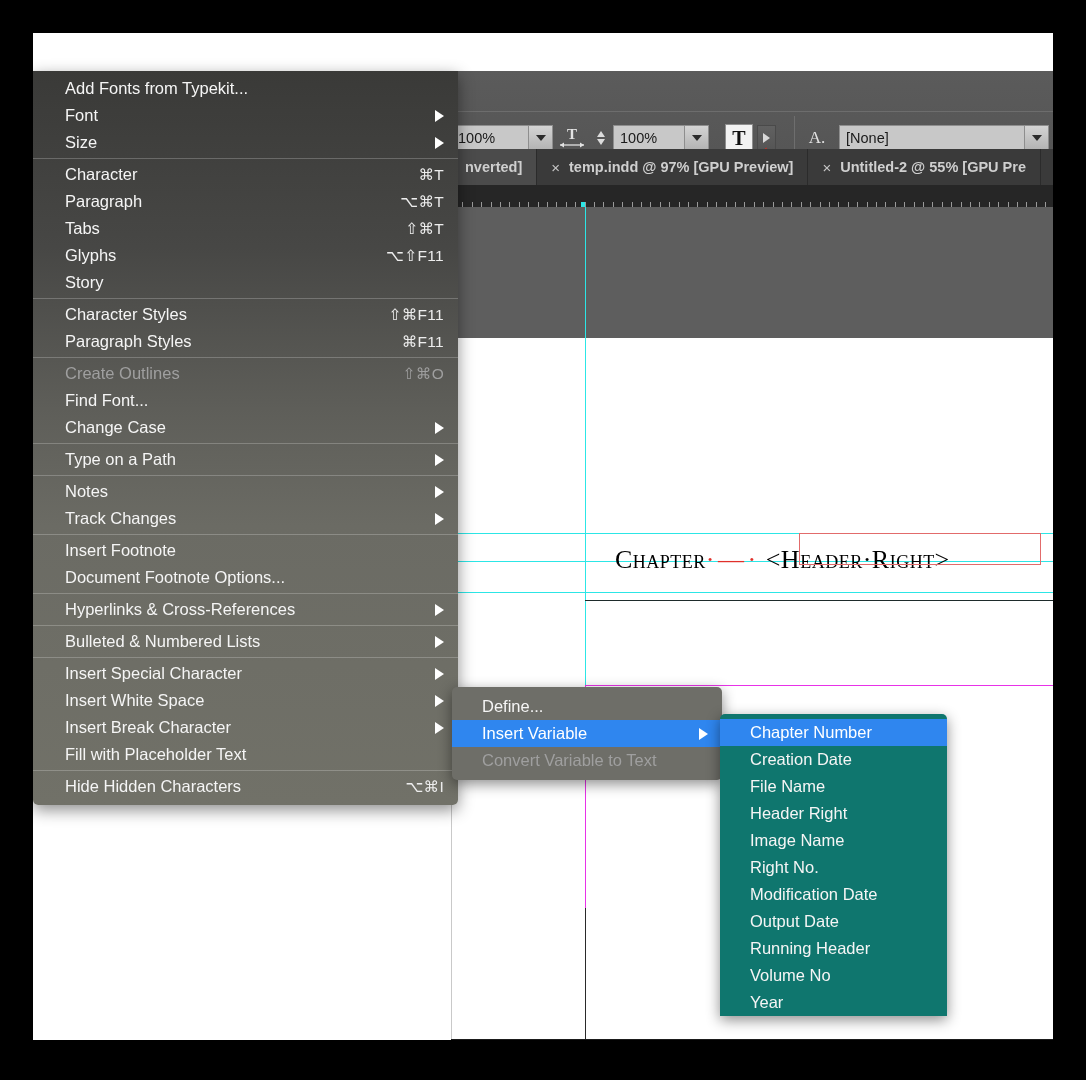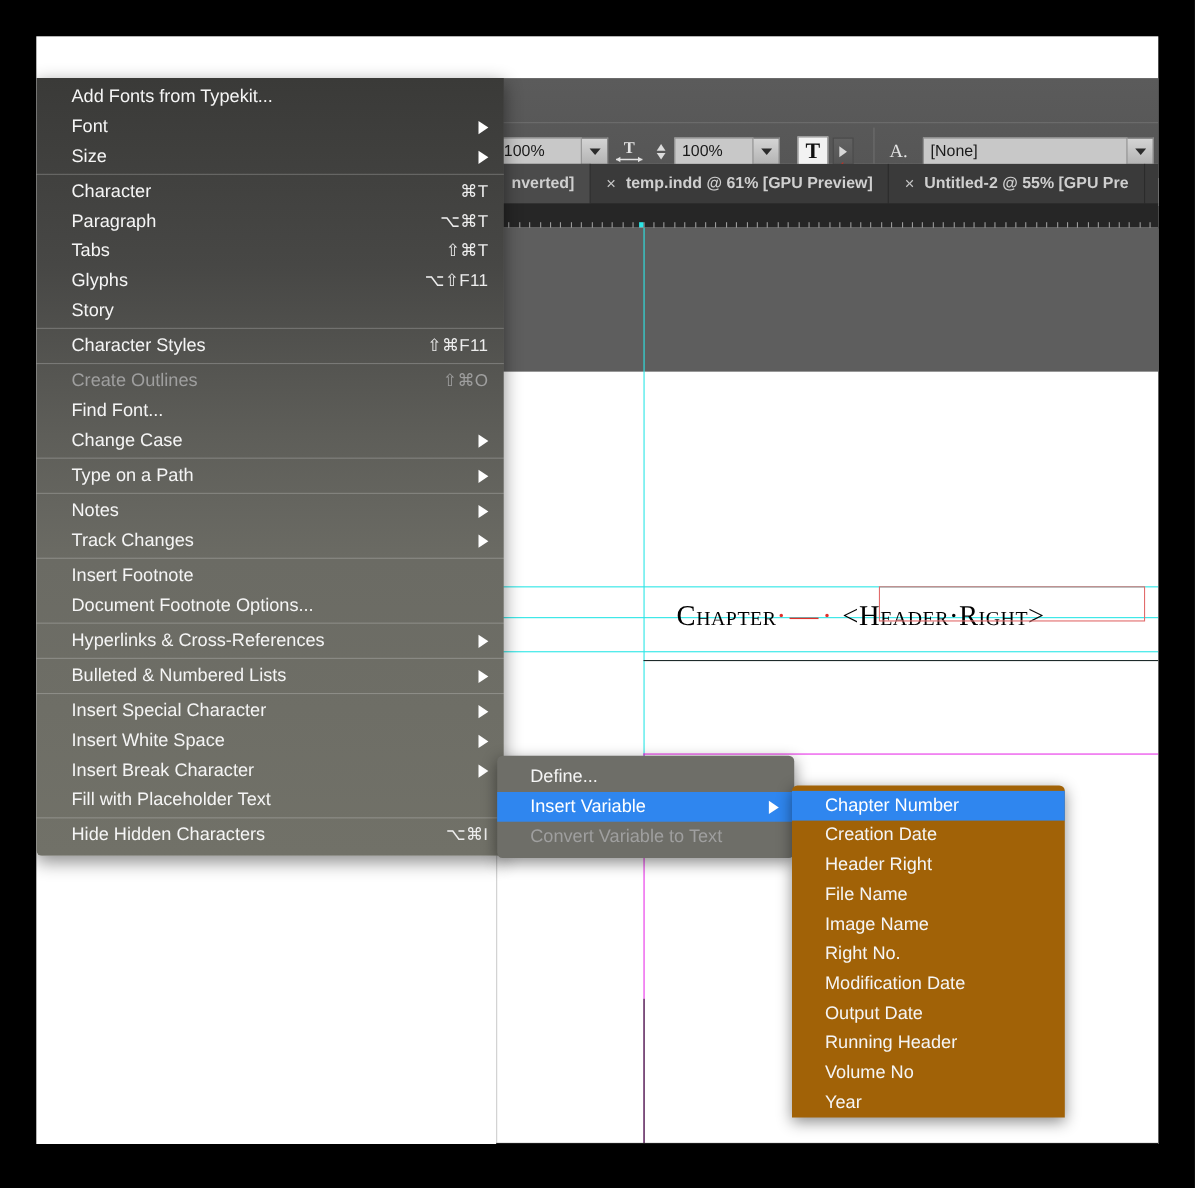--- a/index.html
+++ b/index.html
@@ -91,21 +91,21 @@
   .mi.disabled .sc{color:#9f9f9f;}
   .mi .arw{margin-left:auto;padding-left:24px;display:flex;align-items:center;}
   .tri{width:0;height:0;border-top:6px solid transparent;border-bottom:6px solid transparent;border-left:9px solid #fff;}
   .sep{height:1px;background:rgba(255,255,255,.22);margin:2px 0;}
 
   
   #type-menu{left:0px;top:38px;width:425px;
     background:linear-gradient(to bottom,#3a3a38 0%,#474745 24%,#5e5e59 46%,#6b6b64 62%,#717168 100%);}
   #sub1{left:419px;top:654px;width:270px;background:#6e6e68;border-radius:5px;
     box-shadow:0 4px 14px rgba(0,0,0,.45);}
-  #sub2{left:687px;top:681px;width:248px;background:#a16207;border-radius:5px 5px 0 0;
+  #sub2{left:687px;top:681px;width:227px;background:#0f766e;border-radius:5px 5px 0 0;
     box-shadow:0 4px 14px rgba(0,0,0,.45);}
   #sub1 .mi, #sub2 .mi{padding-left:30px;}
 </style>
 </head>
 <body>
 
 <div id="root">
  <div class="app">
 
   <div class="ctrlpanel">
@@ -167,21 +167,21 @@
     <div class="field" style="width:208px;">English: USA</div>
 
   </div>
 
   <div class="tabbar">
     <div class="tab inactive">
       <span class="lbl">nverted]</span>
     </div>
     <div class="tab">
       <span class="x">×</span>
-      <span class="lbl">temp.indd @ 61% [GPU Preview]</span>
+      <span class="lbl">temp.indd @ 97% [GPU Preview]</span>
     </div>
     <div class="tab">
       <span class="x">×</span>
       <span class="lbl">Untitled-2 @ 55% [GPU Pre</span>
     </div>
   </div>
 
   <div class="ruler" id="ruler">
         <div class="rtick" style="left: 2px; height: 5px;"></div>
         <div class="rtick" style="left: 11px; height: 5px;"></div>
@@ -317,20 +317,24 @@
             <span class="sc">⌥⇧F11</span>
           </div>
           <div class="mi">
             <span class="lbl">Story</span>
           </div>
           <div class="sep"></div>
           <div class="mi">
             <span class="lbl">Character Styles</span>
             <span class="sc">⇧⌘F11</span>
           </div>
+          <div class="mi">
+            <span class="lbl">Paragraph Styles</span>
+            <span class="sc">⌘F11</span>
+          </div>
           <div class="sep"></div>
           <div class="mi disabled">
             <span class="lbl">Create Outlines</span>
             <span class="sc">⇧⌘O</span>
           </div>
           <div class="mi">
             <span class="lbl">Find Font...</span>
           </div>
           <div class="mi">
             <span class="lbl">Change Case</span>
@@ -429,24 +433,24 @@
 
   <div class="menu" id="sub2">
     <div class="menu-inner" id="sub2-inner" style="padding:5px 0 0 0;">
           <div class="mi sel">
             <span class="lbl">Chapter Number</span>
           </div>
           <div class="mi">
             <span class="lbl">Creation Date</span>
           </div>
           <div class="mi">
+            <span class="lbl">File Name</span>
+          </div>
+          <div class="mi">
             <span class="lbl">Header Right</span>
-          </div>
-          <div class="mi">
-            <span class="lbl">File Name</span>
           </div>
           <div class="mi">
             <span class="lbl">Image Name</span>
           </div>
           <div class="mi">
             <span class="lbl">Right No.</span>
           </div>
           <div class="mi">
             <span class="lbl">Modification Date</span>
           </div>

